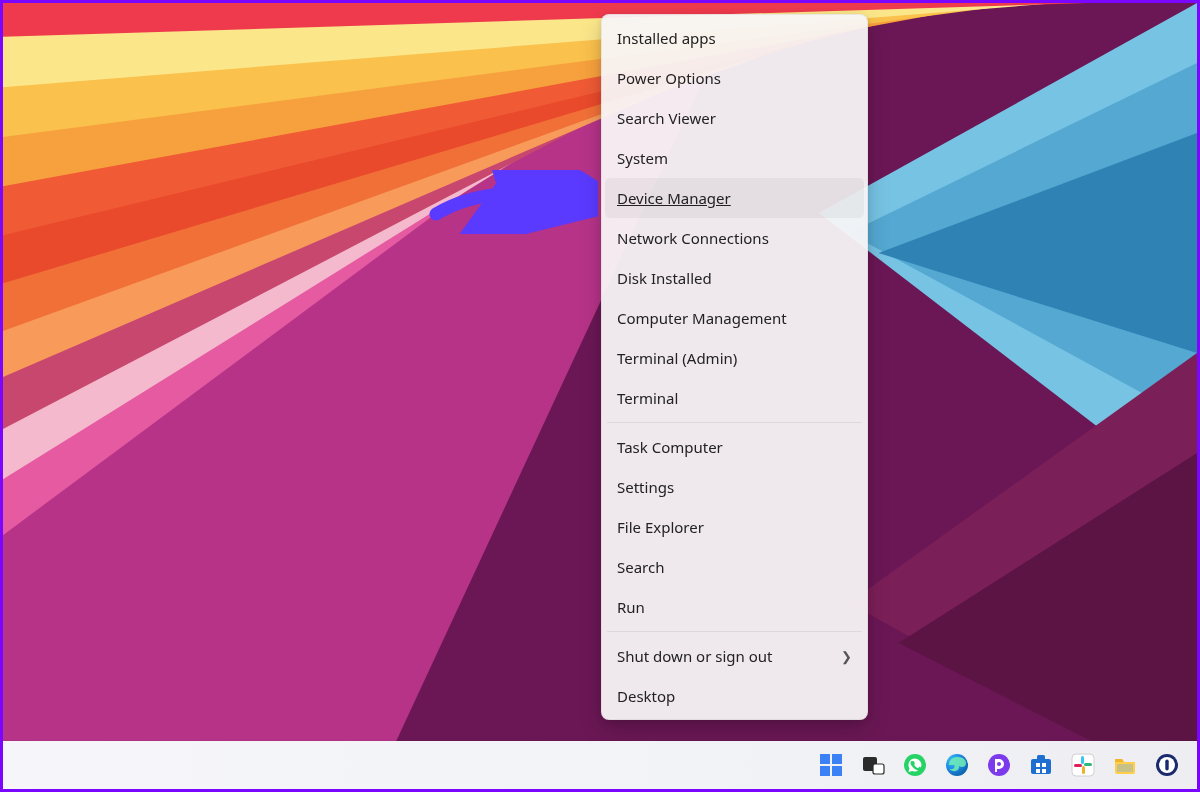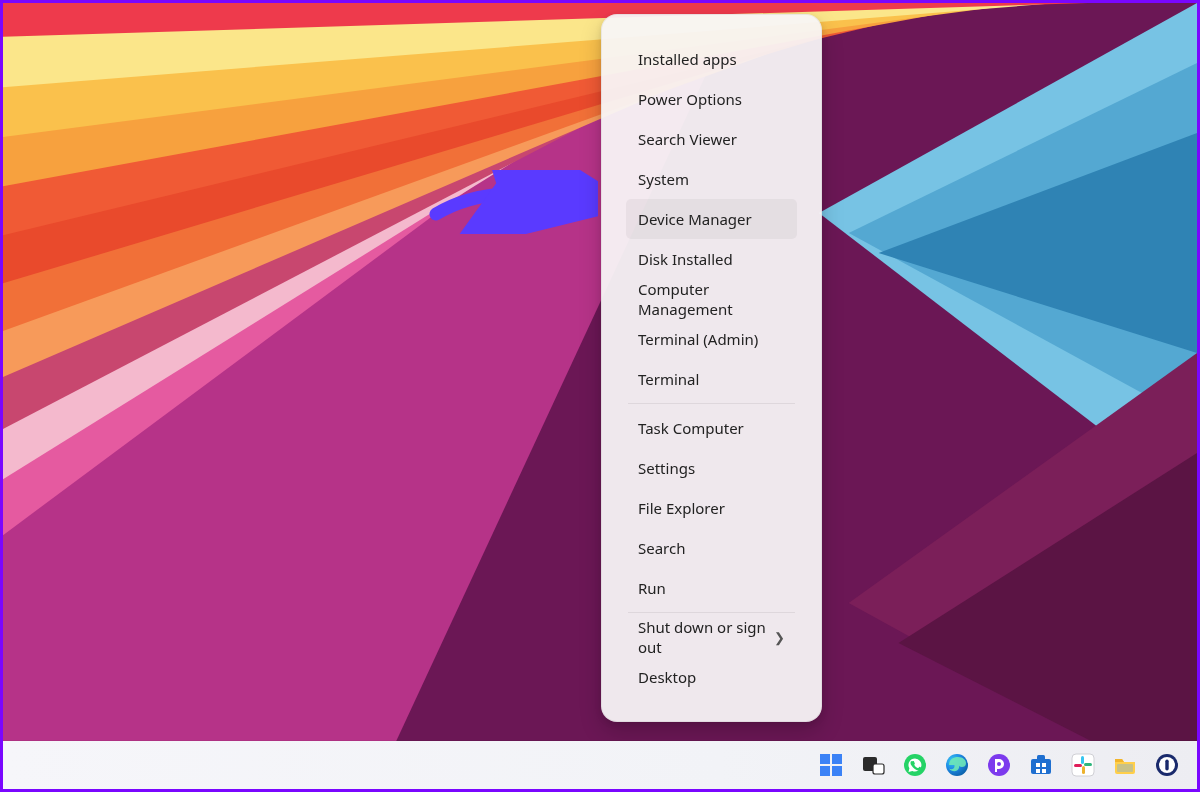--- a/index.html
+++ b/index.html
@@ -41,43 +41,44 @@
     width: 170px;
     height: 64px;
     pointer-events: none;
   }
   .arrow svg { width: 100%; height: 100%; }
 
   .context-menu {
     position: absolute;
     left: 598px;
     top: 11px;
-    width: 221px;
+    width: 267px;
     background: rgba(248,245,247,0.94);
     border: 1px solid rgba(0,0,0,0.06);
-    border-radius: 16px;
+    border-radius: 8px;
     box-shadow: 0 10px 22px rgba(0,0,0,0.18), 0 2px 6px rgba(0,0,0,0.10);
-    padding: 24px;
+    padding: 3px;
     box-sizing: border-box;
     font-size: 15px;
     color: #222;
   }
 
   .menu-item {
     display: flex;
     align-items: center;
     justify-content: space-between;
     height: 40px;
     padding: 0 12px;
     border-radius: 5px;
     cursor: default;
     color: #222;
   }
   .menu-item.hover {
     background: rgba(0,0,0,0.045);
+    text-decoration: underline;
   }
 
   .menu-sub-chevron {
     font-size: 13px;
     color: #555;
     margin-left: 8px;
   }
 
   .menu-separator {
     height: 1px;
@@ -166,20 +167,23 @@
     <div class="menu-item">
       <span>Search Viewer</span>
     </div>
     <div class="menu-item">
       <span>System</span>
     </div>
     <div class="menu-item hover">
       <span>Device Manager</span>
     </div>
     <div class="menu-item">
+      <span>Network Connections</span>
+    </div>
+    <div class="menu-item">
       <span>Disk Installed</span>
     </div>
     <div class="menu-item">
       <span>Computer Management</span>
     </div>
     <div class="menu-item">
       <span>Terminal (Admin)</span>
     </div>
     <div class="menu-item">
       <span>Terminal</span>

